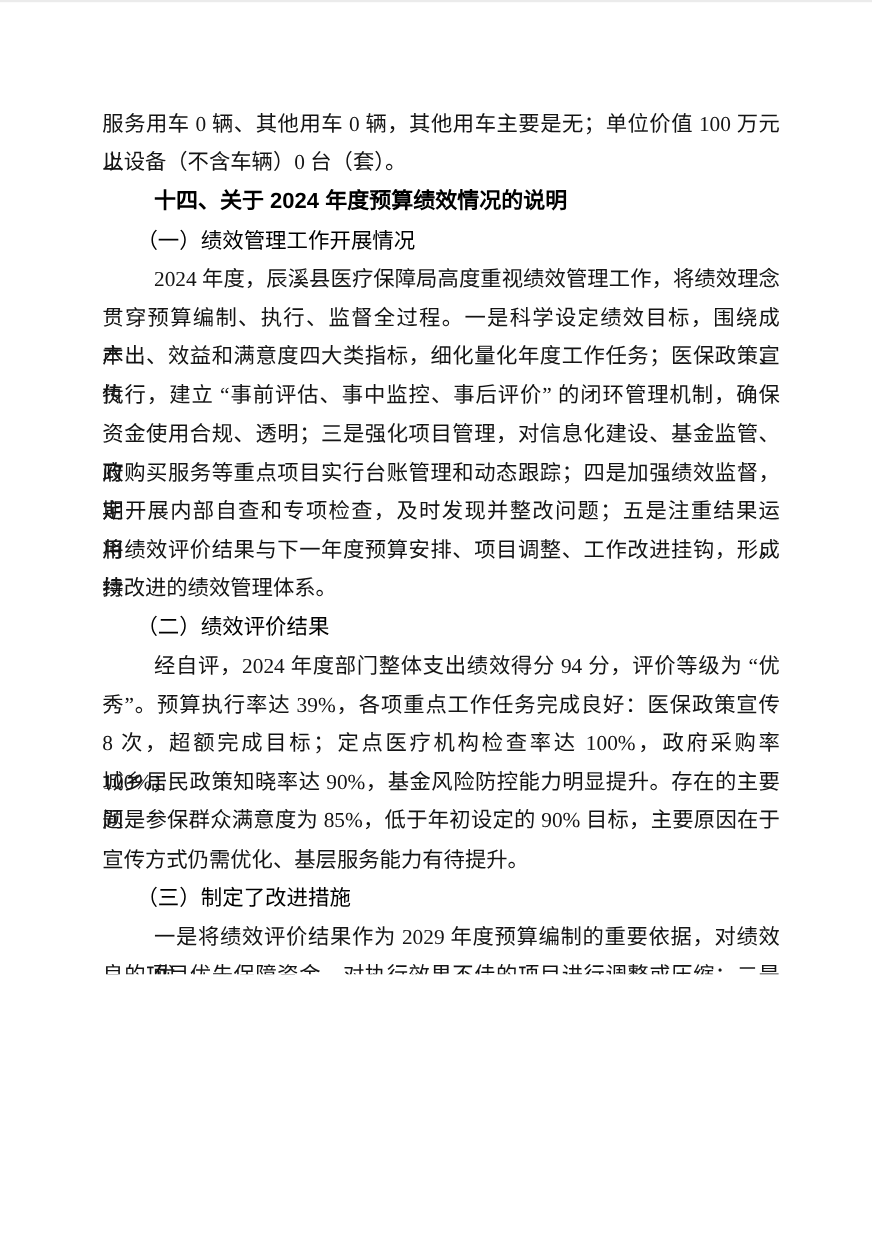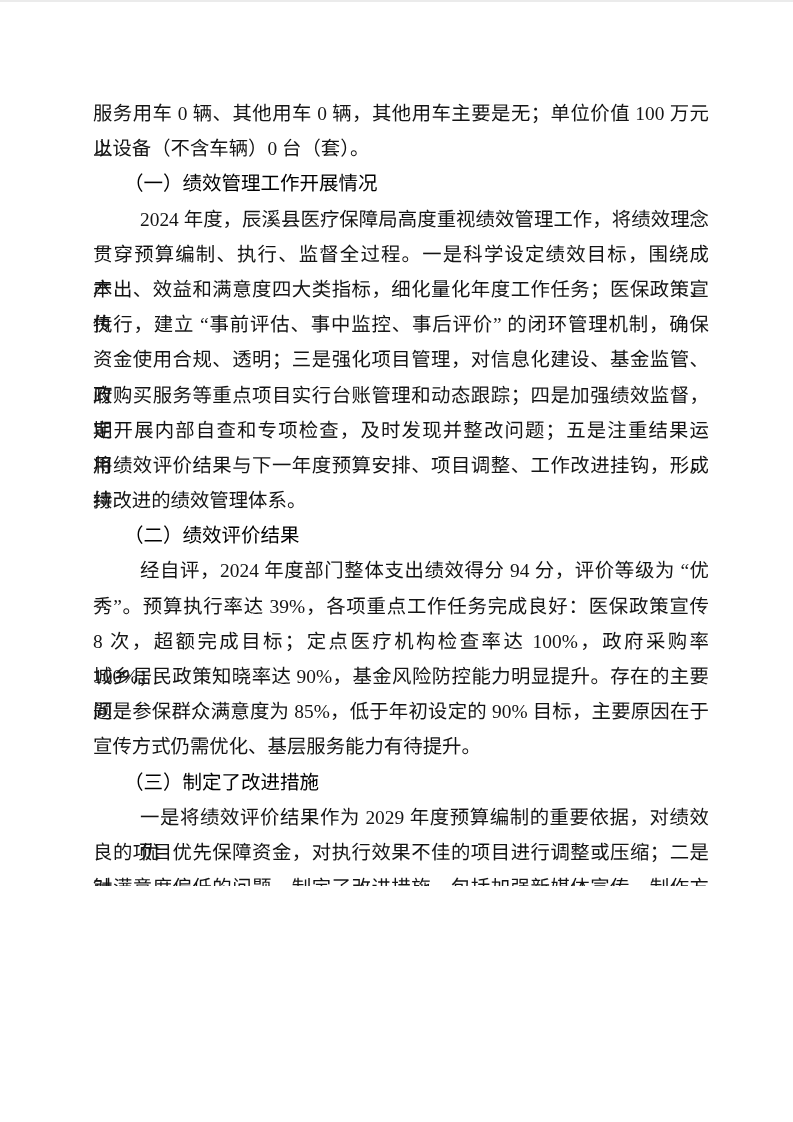--- a/index.html
+++ b/index.html
@@ -66,20 +66,23 @@
 <body>
 
 <div class="page">
   <div class="page-top-edge"></div>
   <div class="doc-body">
       <div class="block">
         <div class="line body-line">服务用车 0 辆、其他用车 0 辆，其他用车主要是无；单位价值 100 万元以</div>
         <div class="line body-line end">上设备（不含车辆）0 台（套）。</div>
       </div>
       <div class="block">
+        <div class="line heading heading1">十四、关于 2024 年度预算绩效情况的说明</div>
+      </div>
+      <div class="block">
         <div class="line heading heading2">（一）绩效管理工作开展情况</div>
       </div>
       <div class="block">
         <div class="line body-line indent">2024 年度，辰溪县医疗保障局高度重视绩效管理工作，将绩效理念</div>
         <div class="line body-line">贯穿预算编制、执行、监督全过程。一是科学设定绩效目标，围绕成本、</div>
         <div class="line body-line">产出、效益和满意度四大类指标，细化量化年度工作任务；医保政策宣传</div>
         <div class="line body-line">执行，建立 “事前评估、事中监控、事后评价” 的闭环管理机制，确保</div>
         <div class="line body-line">资金使用合规、透明；三是强化项目管理，对信息化建设、基金监管、政</div>
         <div class="line body-line">府购买服务等重点项目实行台账管理和动态跟踪；四是加强绩效监督，定</div>
         <div class="line body-line">期开展内部自查和专项检查，及时发现并整改问题；五是注重结果运用，</div>

